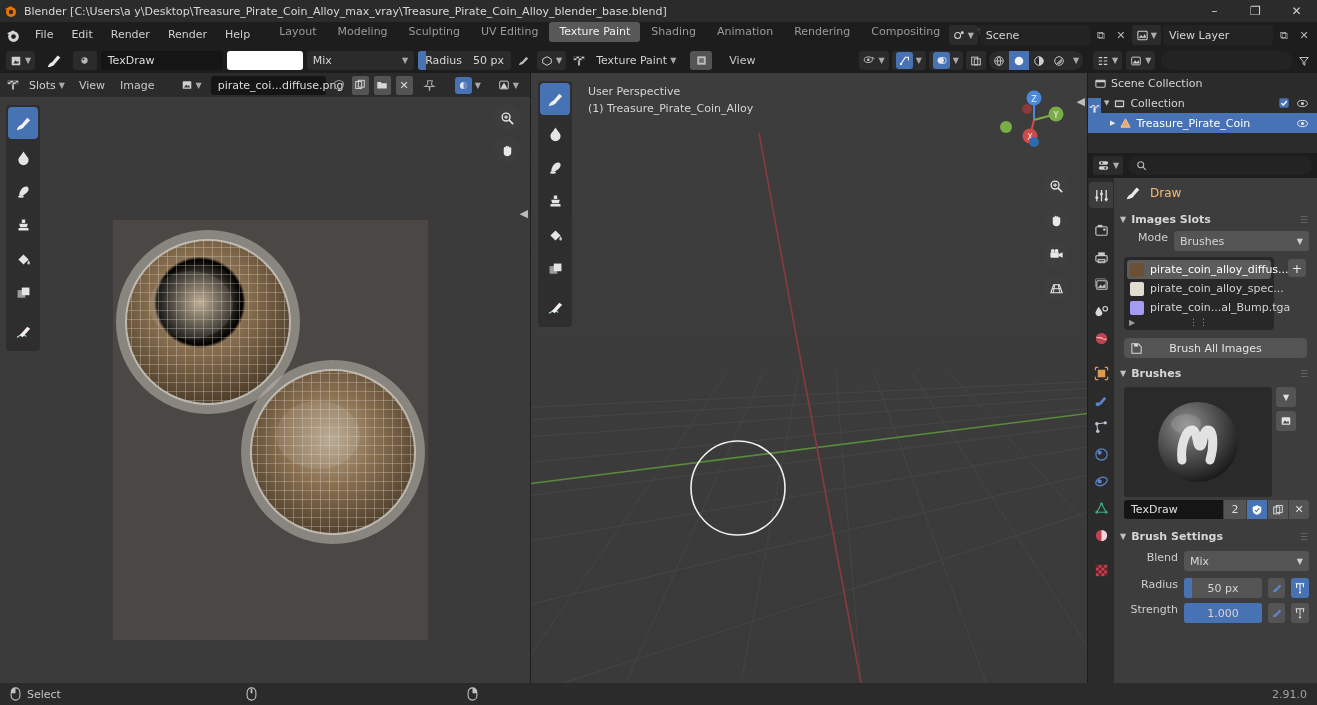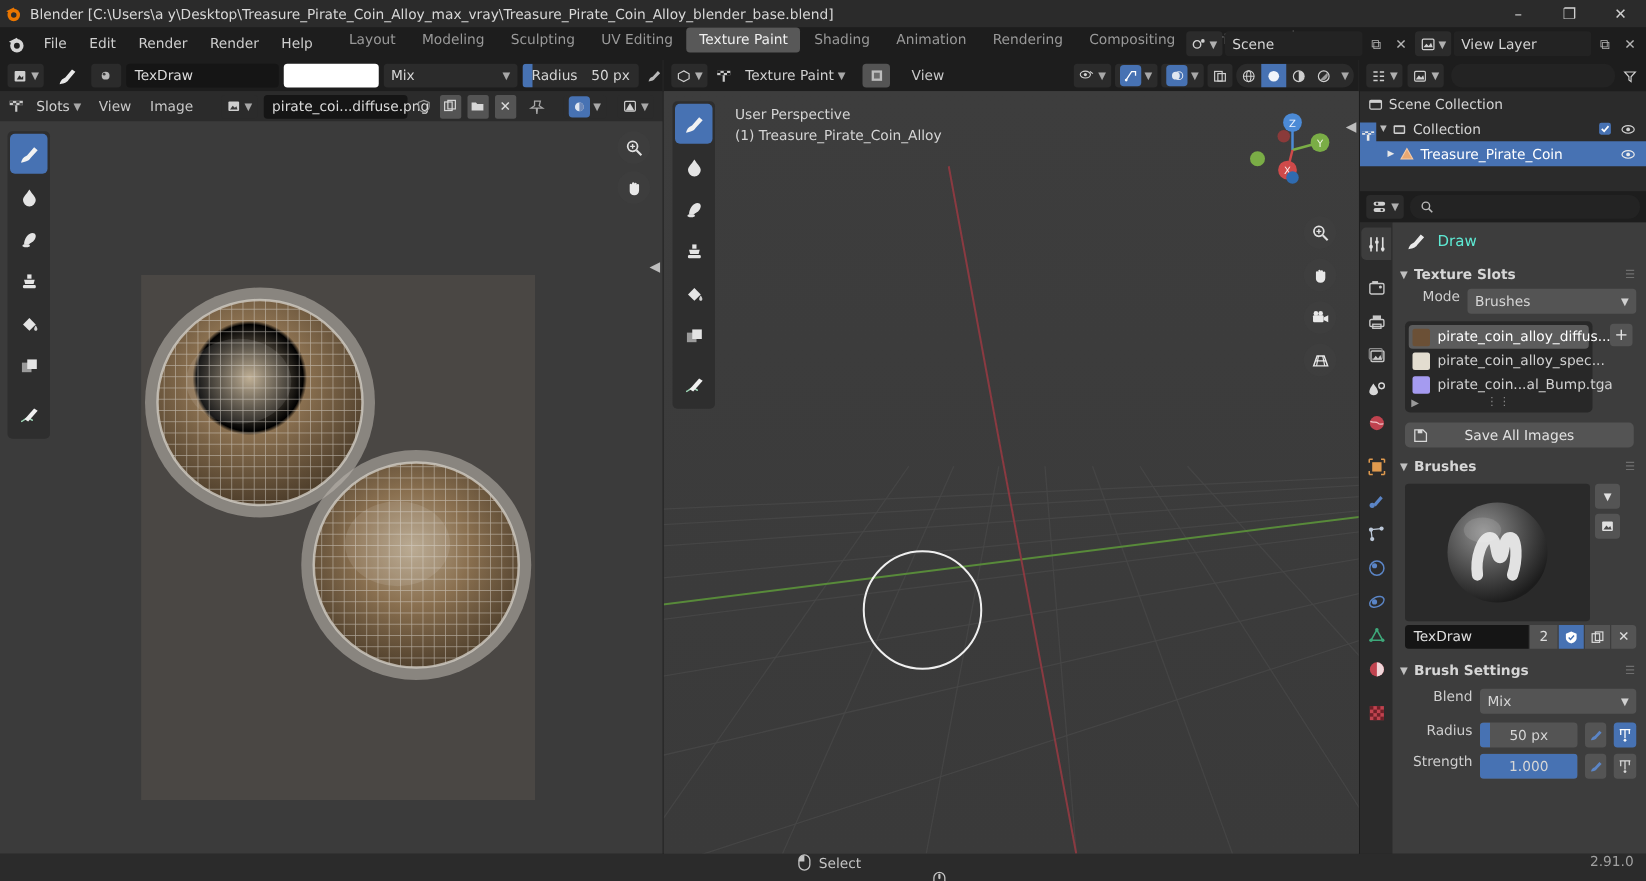--- a/index.html
+++ b/index.html
@@ -160,21 +160,21 @@
   .bn-field { flex:1; height:19px; background:#151515; border-radius:3px 0 0 3px; display:flex; align-items:center; padding:0 7px; font-size:11px; color:#e0e0e0; }
   .bn-count { width:22px; height:19px; background:#545454; display:flex; align-items:center; justify-content:center; font-size:11px; color:#ddd; }
   .bn-btn { width:20px; height:19px; background:#545454; display:flex; align-items:center; justify-content:center; }
   .bn-btn.on { background:#4772b3; }
   .bn-btn.last { border-radius:0 3px 3px 0; }
 
   .dec-btn { width:18px; height:19px; background:#545454; border-radius:3px; display:flex; align-items:center; justify-content:center; }
   .dec-btn.on { background:#4772b3; }
 
   
-  .statusbar { position:absolute; left:0; top:683px; width:1317px; height:22px; background:#2b2b2b; display:flex; align-items:center;flex-direction:column; }
+  .statusbar { position:absolute; left:0; top:683px; width:1317px; height:22px; background:#2b2b2b; display:flex; align-items:center; }
   .sb-item { display:flex; align-items:center; gap:6px; font-size:11px; color:#c4c4c4; }
   .sb-ver { position:absolute; right:10px; font-size:11px; color:#a0a0a0; }
 
   
   .ico { display:inline-flex; align-items:center; justify-content:center; }
 </style>
 </head>
 <body>
 
 <div class="app">
@@ -953,26 +953,26 @@
       </div>
 
       <div class="props-content">
 
         <div class="prop-title-row">
           <span class="ico">
             <svg width="18" height="18" viewBox="0 0 20 20">
                 <path d="M3 17 C4 13 6 12 8 11 L14 4 L17 6.5 L11 13 C10 15 8 16 3 17Z" fill="#eaeaea"></path>
               </svg>
           </span>
-          <span style="font-size:12px;color:#5eead4;">Draw</span>
+          <span style="font-size:12px;color:#fdba74;">Draw</span>
         </div>
 
         <div class="panel-head">
           <span class="tri">▼</span>
-          <span>Texture Slots</span>
+          <span>Images Slots</span>
           <span class="grip">☰</span>
         </div>
         <div class="row">
           <span class="lbl">Mode</span>
           <div class="enum-box grow" style="height:20px;background:#545454;">
             <span>Brushes</span>
             <span style="font-size:8px;color:#d0d0d0;">▼</span>
           </div>
         </div>
 
@@ -1000,21 +1000,21 @@
           </div>
         </div>
 
         <div class="wide-btn">
           <span class="lic ico">
             <svg width="13" height="13" viewBox="0 0 14 14">
                 <path d="M2 2 H9 L12 5 V12 H2Z" fill="none" stroke="#d8d8d8" stroke-width="1.1"></path>
                 <rect x="4.5" y="2" width="4" height="3" fill="#d8d8d8"></rect>
               </svg>
           </span>
-          <span>Save All Images</span>
+          <span>Brush All Images</span>
         </div>
 
         <div class="panel-head">
           <span class="tri">▼</span>
           <span>Brushes</span>
           <span class="grip">☰</span>
         </div>
         <div class="brush-prev-wrap">
           <div class="brush-prev">
             <svg width="104" height="104" viewBox="0 0 104 104">

